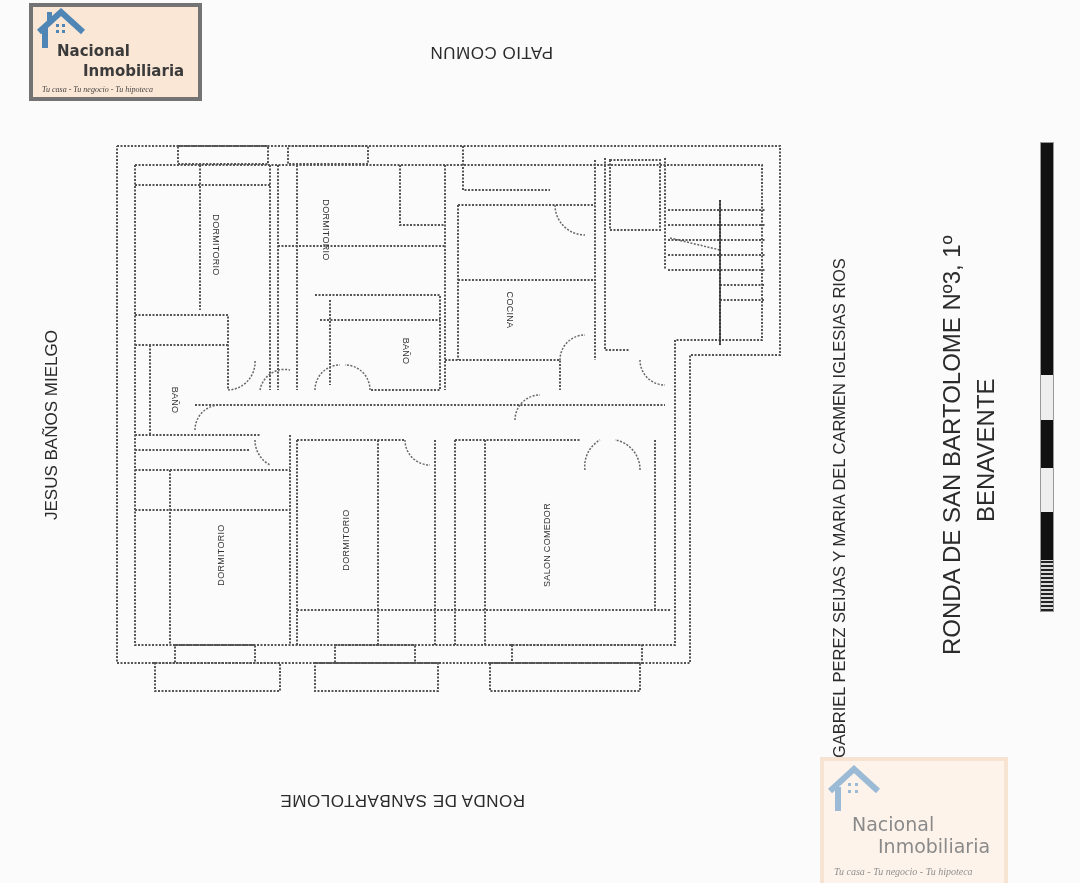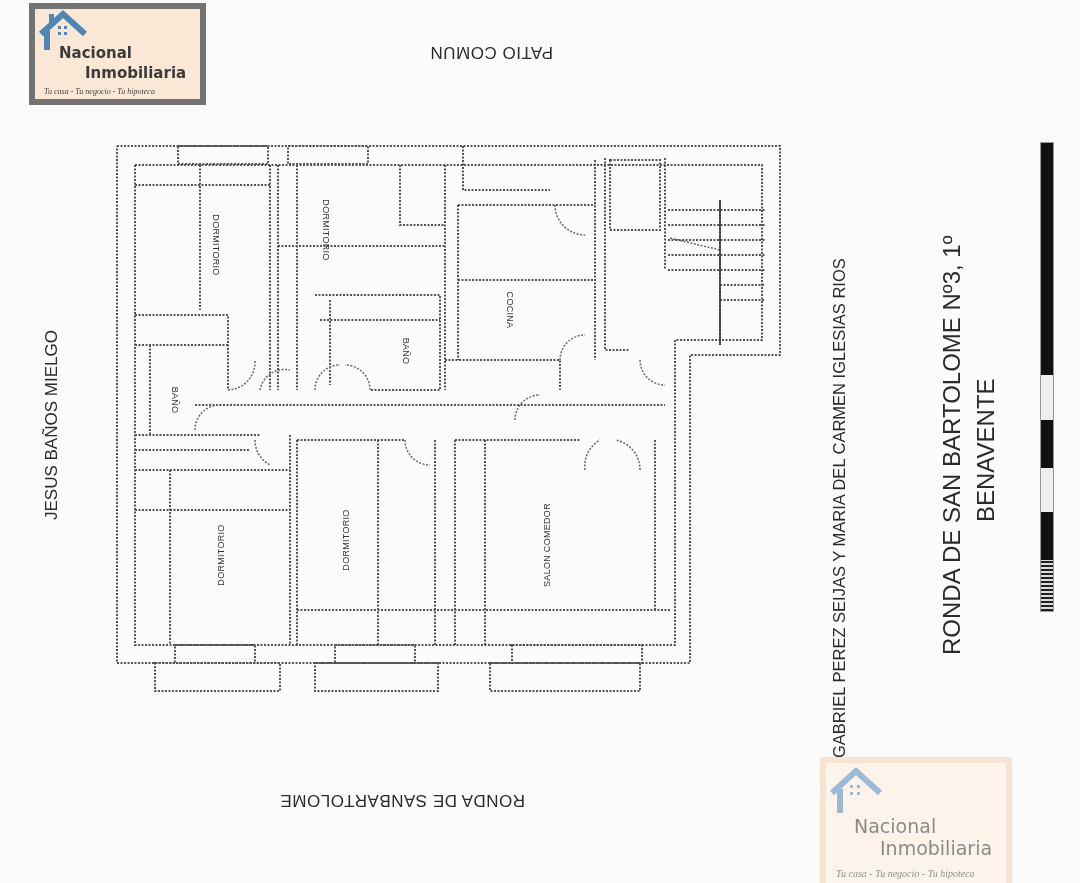--- a/index.html
+++ b/index.html
@@ -1,18 +1,18 @@
 <!DOCTYPE html>
 <html><head>
 <meta charset="utf-8">
 <style>
   html, body { margin:0; padding:0; }
   body { width:1080px; height:883px; background:#fbfbfb; position:relative; overflow:hidden;
          font-family:"Liberation Sans", sans-serif; color:#2a2a2a; }
-  .logo { position:absolute; background:#fbe7d6; border:6px solid #737373;text-align:center; }
+  .logo { position:absolute; background:#fbe7d6; border:4px solid #737373;text-align:center; }
   .logo .brand1, .logo .brand2 { position:absolute; font-family:"DejaVu Sans", sans-serif; font-weight:bold; color:#3b3b3b; white-space:nowrap; }
   .logo .tag { position:absolute; font-family:"Liberation Serif", serif; font-style:italic; color:#444; white-space:nowrap; }
   .logo.faded { background:#fdf3ea; border-color:#f6e3d2; }
   .logo.faded .brand1, .logo.faded .brand2 { color:#8a8a8a; font-weight:normal; }
   .logo.faded .tag { color:#8f8f8f; }
   .label-up { position:absolute; transform:rotate(180deg); font-size:17px; color:#2b2b2b; white-space:nowrap; letter-spacing:0.5px; }
   .label-v { position:absolute; transform-origin:left top; transform:rotate(-90deg); white-space:nowrap; color:#2b2b2b; }
   .room-label { position:absolute; font-size:9px; color:#333; white-space:nowrap; letter-spacing:0.3px; }
   svg.plan { position:absolute; left:0; top:0; }
 </style>

